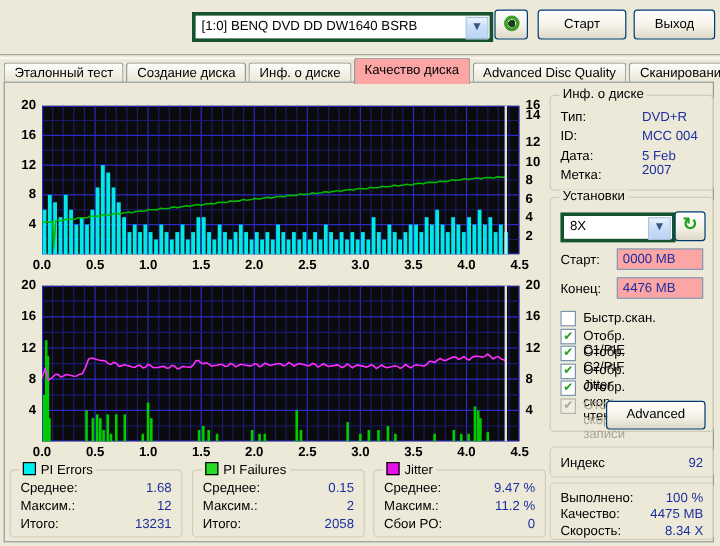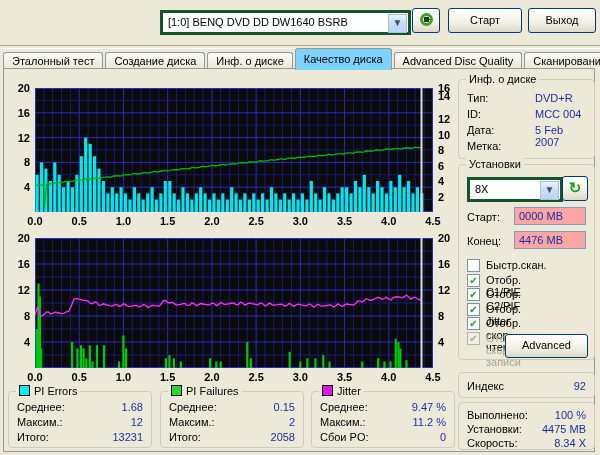--- a/index.html
+++ b/index.html
@@ -18,21 +18,21 @@
   .xp-btn{position:absolute;border:1px solid #003C74;border-radius:3px;text-align:center;
       background:linear-gradient(#ffffff,#F4F2E7 55%,#DDD8C8);box-shadow:inset 0 1px 0 #fff;cursor:default;}
   .disc-ico{display:inline-block;width:13px;height:13px;border:3px solid #3F9E2C;border-radius:50%;box-sizing:border-box;
       background:radial-gradient(circle,#184018 0 3px,transparent 3px);margin-top:4px;}
 
   
   #tabs{position:absolute;left:3px;top:48px;height:21px;white-space:nowrap;}
   .tab{display:inline-block;vertical-align:bottom;height:17px;line-height:17px;padding:0 8px;margin-right:2px;
       border:1px solid #919B9C;border-bottom:none;border-radius:3px 3px 0 0;
       background:linear-gradient(#FDFDFB,#ECE9D8 80%);cursor:default;}
-  .tab.active{height:21px;line-height:20px;background:#7dd3fc;position:relative;z-index:5;}
+  .tab.active{height:21px;line-height:20px;background:#fca5a5;position:relative;z-index:5;}
   #panel{position:absolute;left:3px;top:68px;width:592px;height:384px;border:1px solid #919B9C;background:#ECE9D8;box-sizing:border-box;}
 
   
   .gb{position:absolute;border:1px solid #CFCCBB;border-radius:4px;box-sizing:border-box;}
   .gb .gt{position:absolute;top:-7px;left:7px;background:#ECE9D8;padding:0 3px;}
   .row{position:absolute;left:8px;right:8px;height:13px;}
   .row .lab{position:absolute;left:0;}
   .row .val{position:absolute;right:0;color:#1D2FA0;margin-left:24px;}
   .row .val.lft{right:auto;left:44px;}
 
@@ -493,21 +493,21 @@
     </div>
   </div>
 
   <div class="gb" style="left:458px;top:402px;width:137px;height:48px;">
     <div id="progress-rows">
         <div class="row" style="top: 6px;">
           <span class="lab">Выполнено:</span>
           <span class="val">100 %</span>
         </div>
         <div class="row" style="top: 20px;">
-          <span class="lab">Установки:</span>
+          <span class="lab">Качество:</span>
           <span class="val">4475 MB</span>
         </div>
         <div class="row" style="top: 34px;">
           <span class="lab">Скорость:</span>
           <span class="val">8.34 X</span>
         </div>
       </div>
   </div>
 
 </div>

